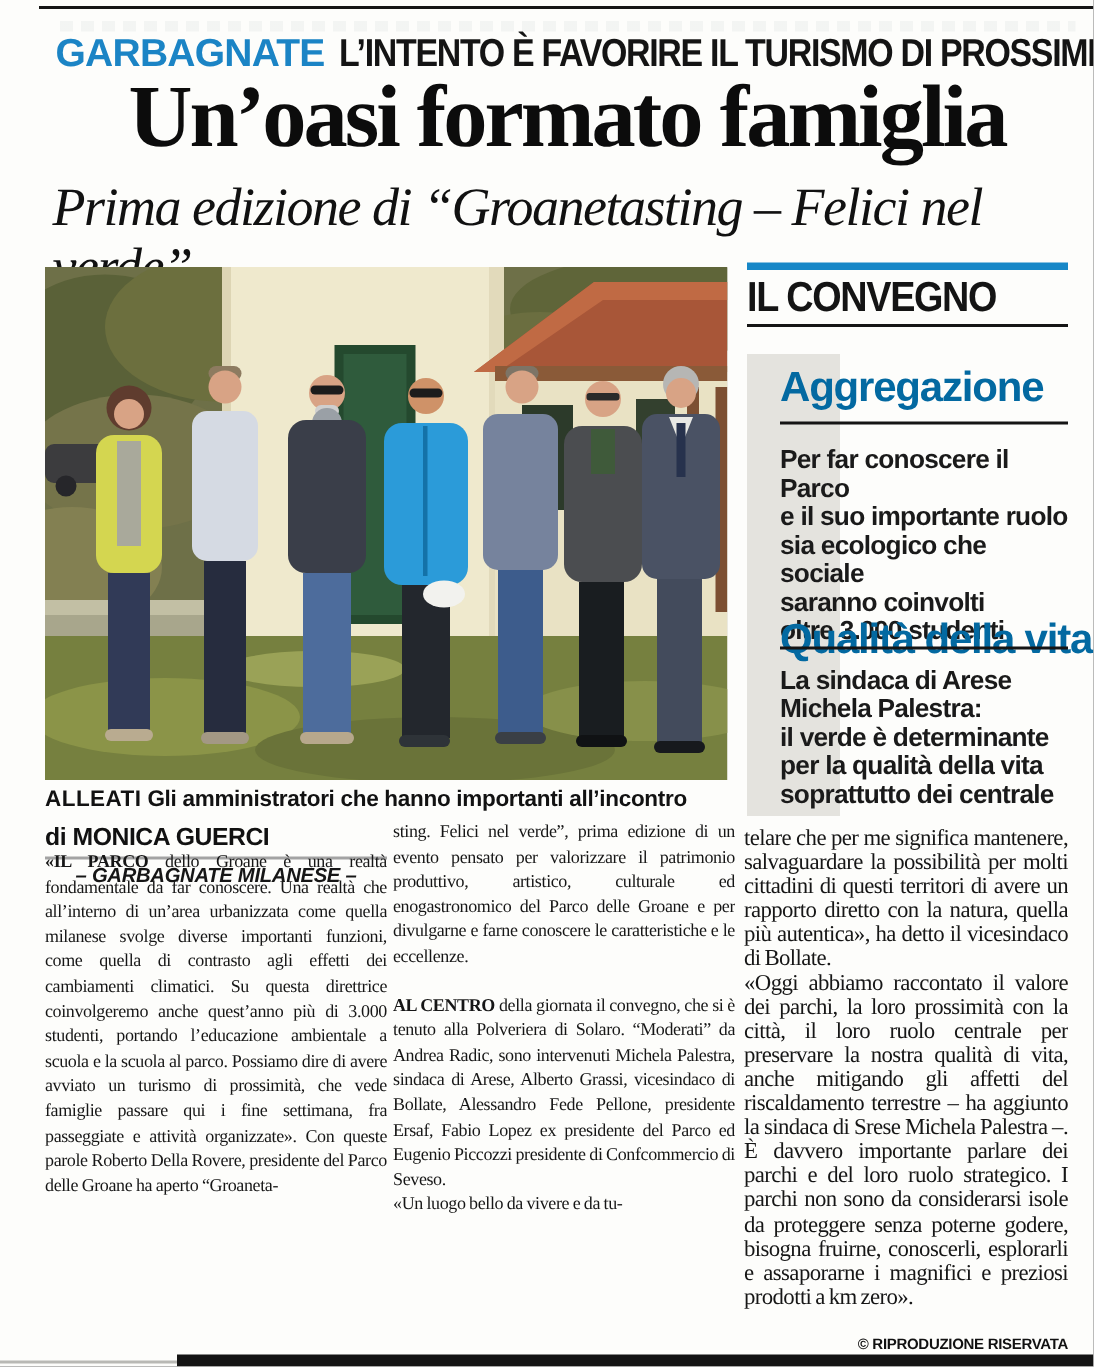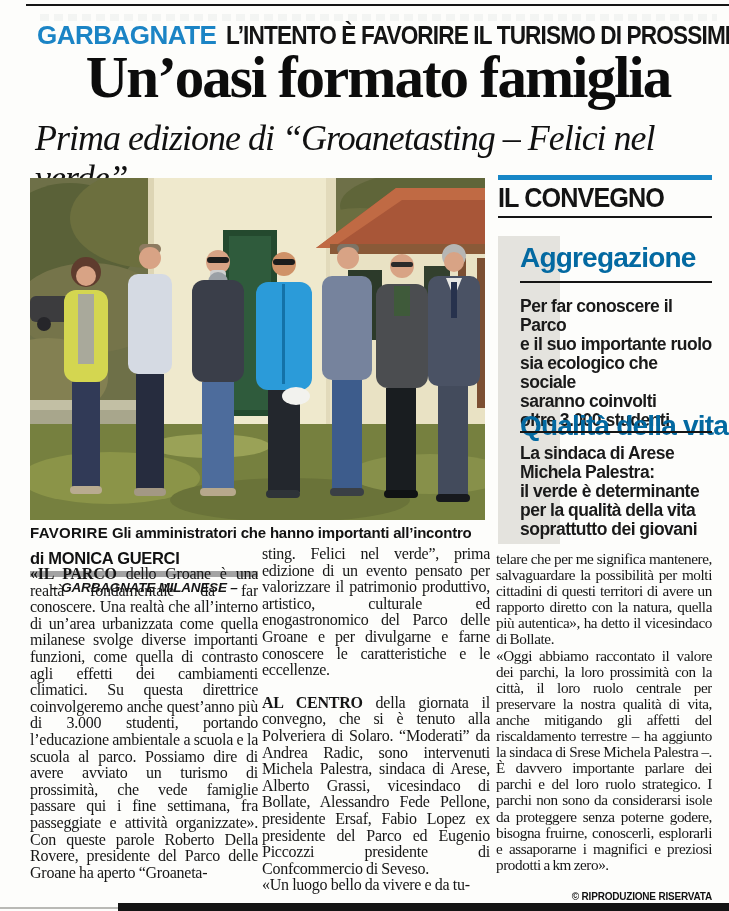--- a/index.html
+++ b/index.html
@@ -19,24 +19,24 @@
            font-size:36px;line-height:40px;font-weight:normal;font-style:italic;
            letter-spacing:-1px;color:#111;}
   .photo{position:absolute;left:30px;top:178px;width:455px;height:342px;overflow:hidden;}
   .caption{position:absolute;left:30px;top:524px;width:458px;
            font-family:"Liberation Sans",sans-serif;font-size:15px;letter-spacing:-.2px;
            font-weight:bold;color:#121212;}
   .cap-label{letter-spacing:.3px;}
   .byline{position:absolute;left:30px;top:549px;width:228px;
           font-family:"Liberation Sans",sans-serif;}
   .author{font-weight:bold;font-size:16.5px;letter-spacing:-.3px;color:#111;
-          border-bottom:6px solid #a3a3a3;padding-bottom:3px;}
+          border-bottom:2px solid #a3a3a3;padding-bottom:3px;}
   .dateline{font-weight:bold;font-style:italic;font-size:13.5px;text-align:center;
             margin-top:3px;letter-spacing:-.2px;}
-  .col{position:absolute;text-align:justify;font-size:16px;line-height:16.6px;
+  .col{position:absolute;text-align:justify;font-size:12px;line-height:16.6px;
        letter-spacing:-.25px;word-spacing:-.4px;overflow:hidden;hyphens:auto;}
   .col p{margin:0;}
   .col .lead{font-weight:bold;}
   .col1{left:30px;top:566px;width:228px;height:316px;}
   .col2{left:262px;top:546px;width:228px;height:361px;}
   .col2 .p2{margin-top:16px;}
   .col3{left:496px;top:551px;width:216px;height:336px;font-size:15.2px;line-height:16.1px;
         letter-spacing:-.4px;word-spacing:-.8px;}
   .copyright{position:absolute;right:17px;top:891px;font-family:"Liberation Sans",sans-serif;
              font-weight:bold;font-size:10px;letter-spacing:-.2px;color:#111;}
@@ -166,21 +166,21 @@
         <rect x="398" y="98" width="52" height="110" rx="10" fill="#4a5264"></rect>
         <polygon points="416,100 432,100 424,120" fill="#e8e8e4"></polygon>
         <rect x="421" y="104" width="6" height="36" fill="#27324d"></rect>
         <rect x="408" y="208" width="30" height="110" fill="#434b5c"></rect>
         <rect x="406" y="316" width="34" height="8" rx="4" fill="#17191d"></rect>
       </g>
     </svg>
   </div>
 
   <div class="caption">
-    <span class="cap-label">FAVORIRE</span>
+    <span class="cap-label">ALLEATI</span>
     <span class="cap-text">Gli amministratori che hanno importanti all’incontro</span>
   </div>
 
   <div class="byline">
     <div class="author">di MONICA GUERCI</div>
     <div class="dateline">– GARBAGNATE MILANESE –</div>
   </div>
 
   <div class="col col1">
     <p><span class="lead">«IL PARCO</span> <span>dello Groane è una realtà fondamentale da far conoscere. Una realtà che all’interno di un’area urbanizzata come quella milanese svolge diverse importanti funzioni, come quella di contrasto agli effetti dei cambiamenti climatici. Su questa direttrice coinvolgeremo anche quest’anno più di 3.000 studenti, portando l’educazione ambientale a scuola e la scuola al parco. Possiamo dire di avere avviato un turismo di prossimità, che vede famiglie passare qui i fine settimana, fra passeggiate e attività organizzate». Con queste parole Roberto Della Rovere, presidente del Parco delle Groane ha aperto “Groaneta-</span></p>
@@ -214,18 +214,18 @@
     <div>oltre 3.000 studenti</div>
   </div>
 
   <div class="sb-title" style="top:410px">Qualità della vita</div>
   <div class="sb-rule" style="top:431px"></div>
   <div class="sb-text" style="top:444px">
     <div>La sindaca di Arese</div>
     <div>Michela Palestra:</div>
     <div>il verde è determinante</div>
     <div>per la qualità della vita</div>
-    <div>soprattutto dei giovani</div>
+    <div>soprattutto dei centrale</div>
   </div>
 
   <div class="bottom-gray"></div>
   <div class="bottom-black"></div>
 </div>
 
 </body></html>

